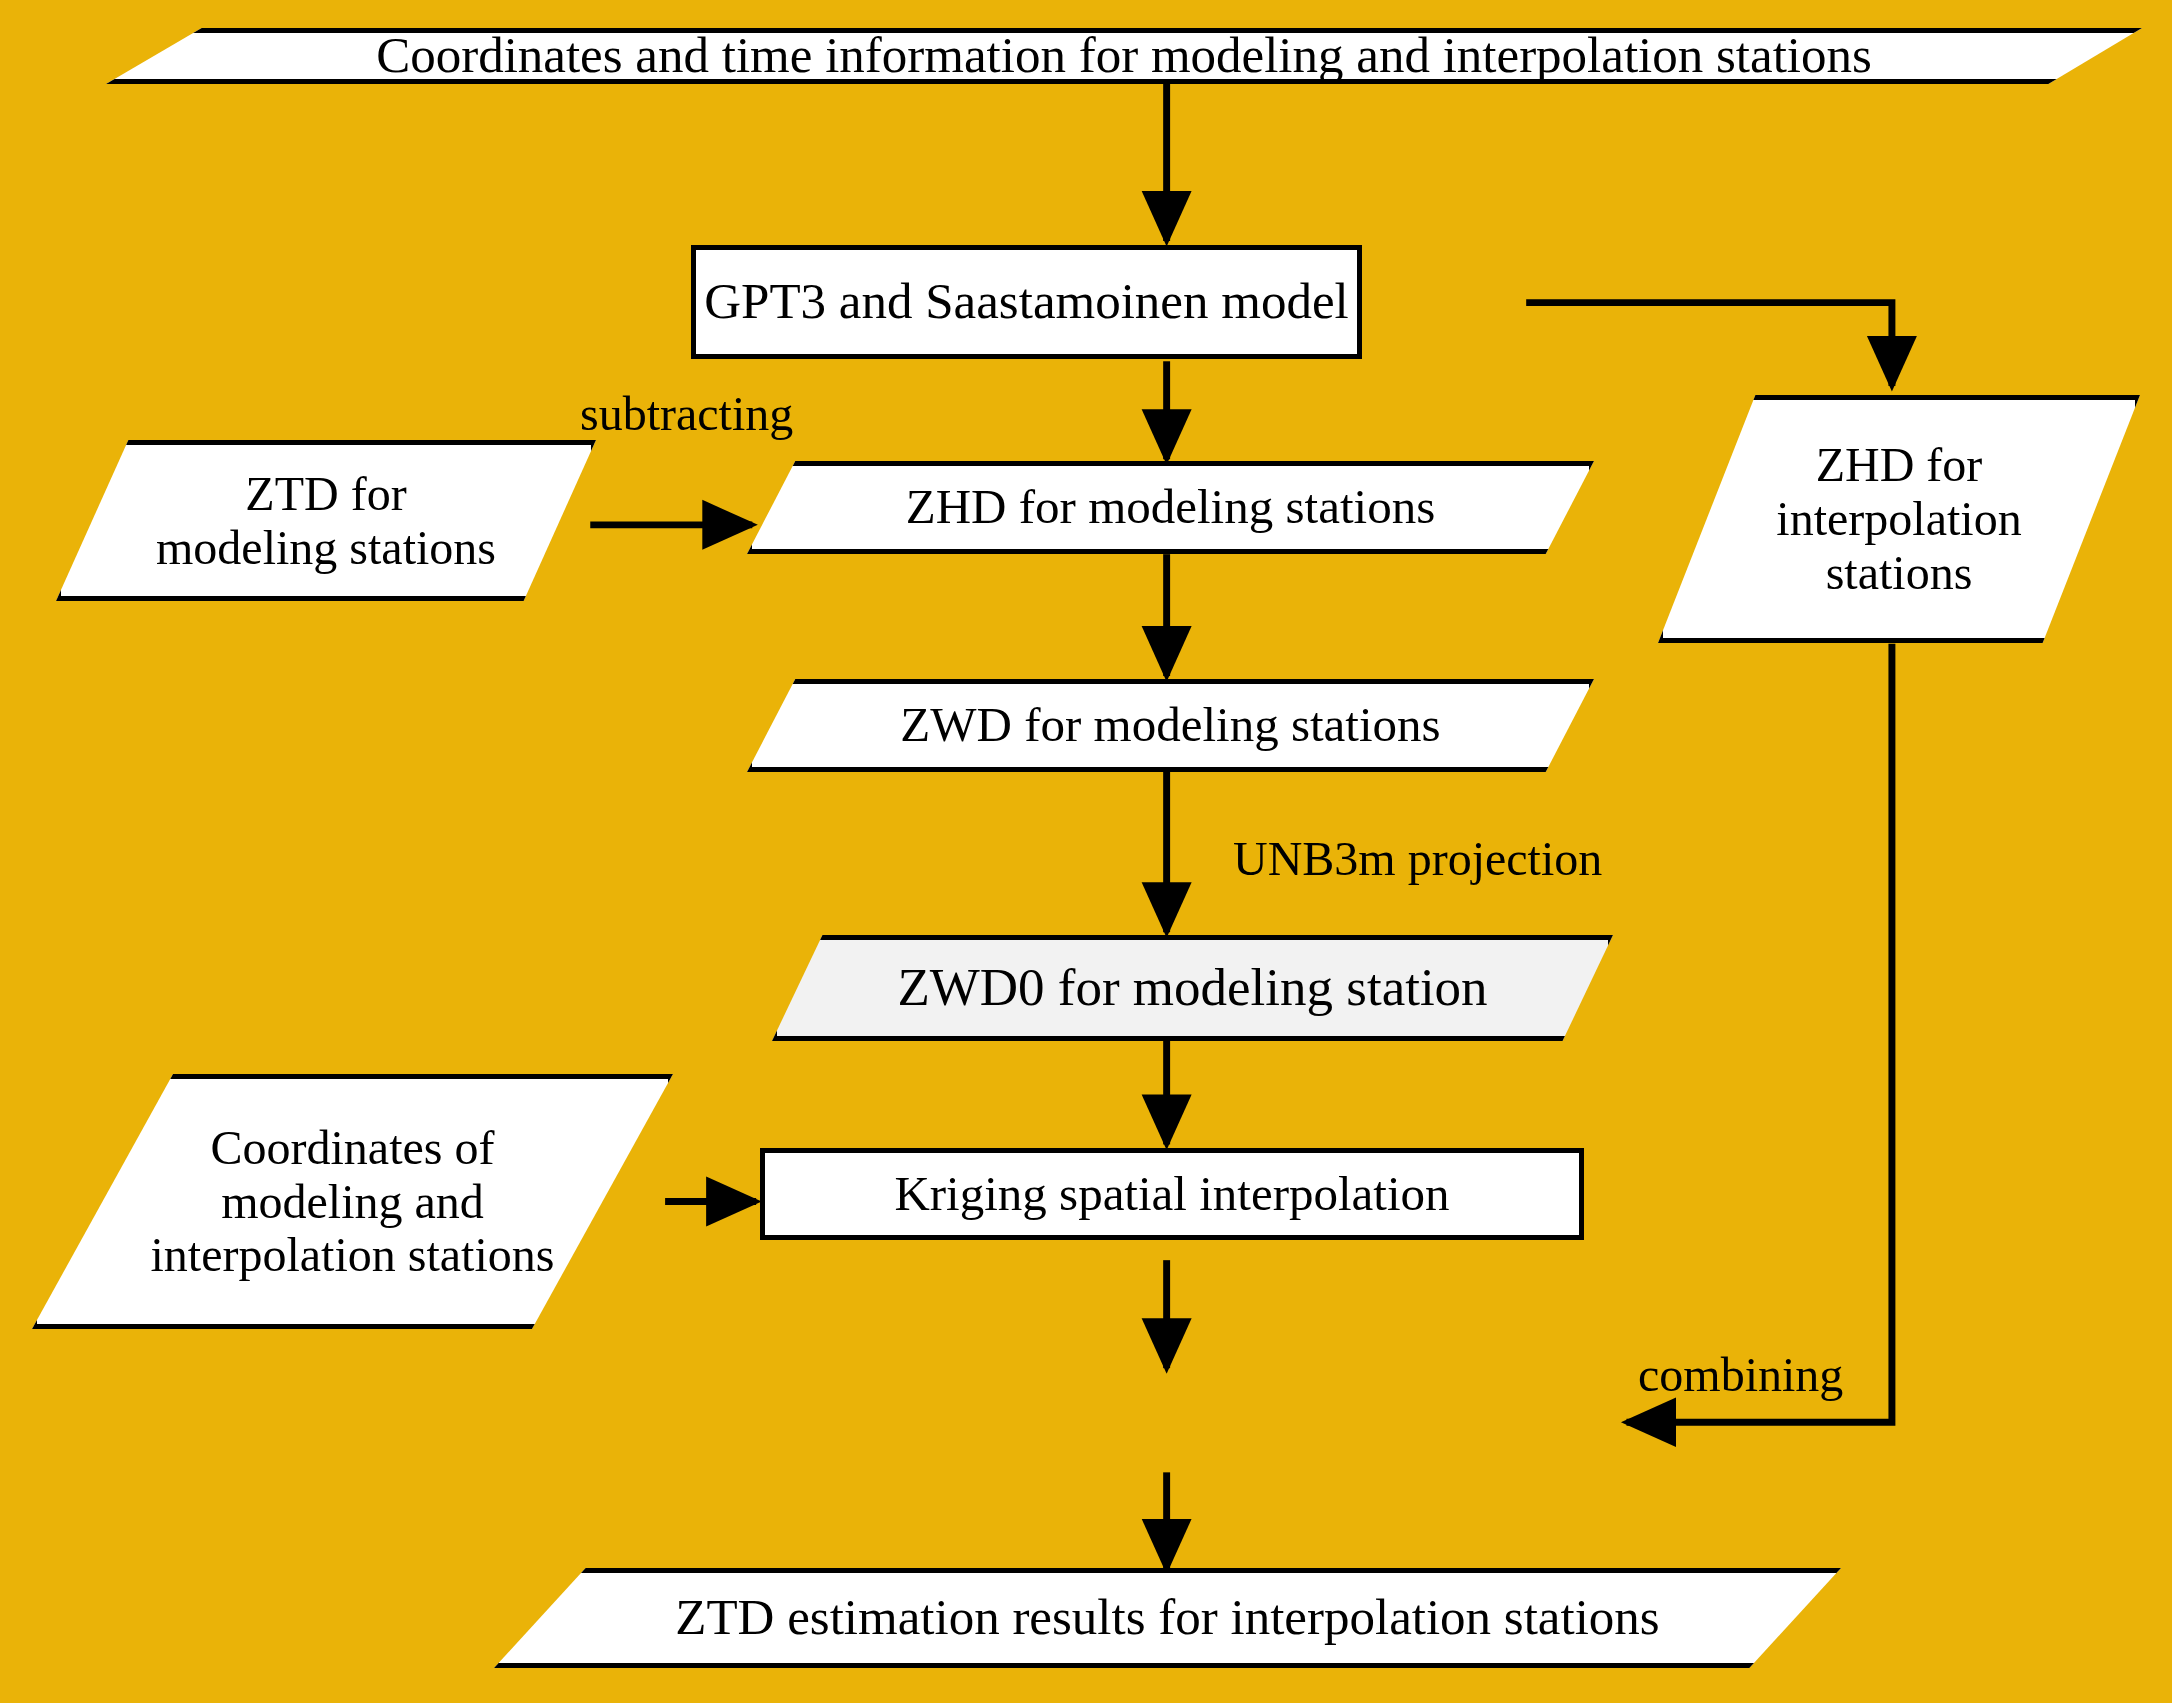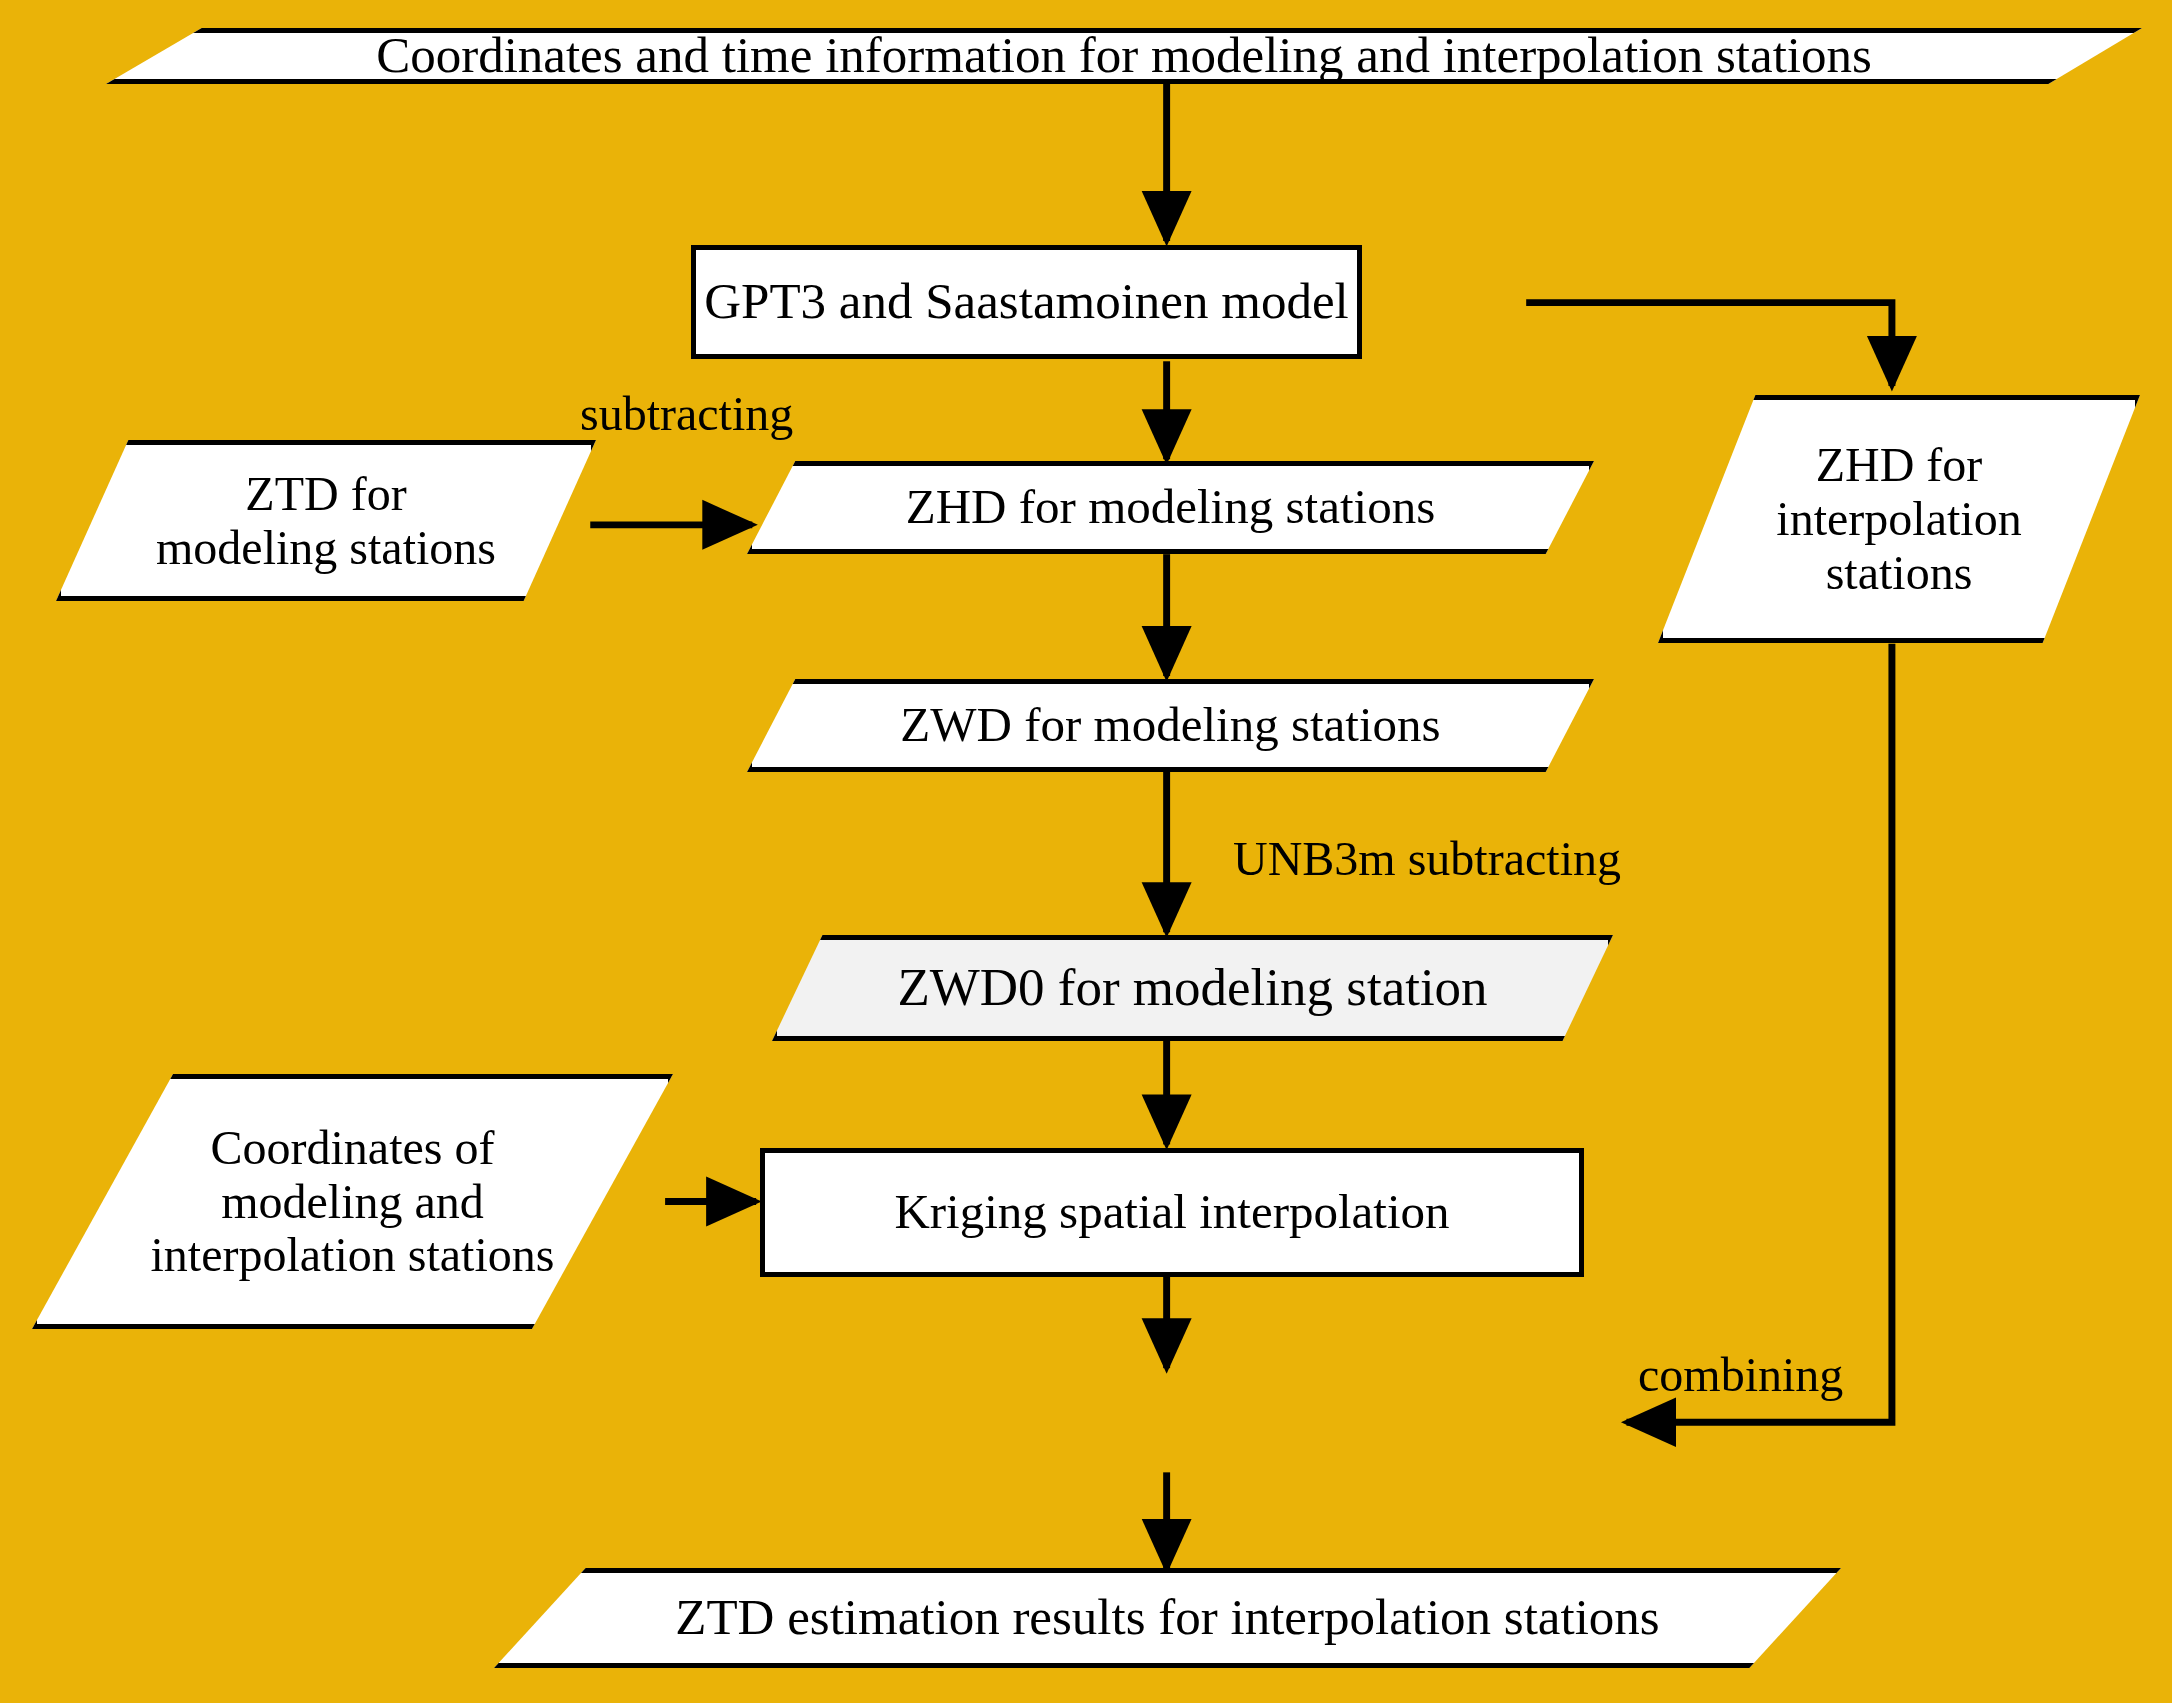--- a/index.html
+++ b/index.html
@@ -111,38 +111,38 @@
 
   <div class="node para" style="left:1658px;top:395px;width:482px;height:248px;
               clip-path:polygon(20.2% 0,100% 0,79.8% 100%,0 100%);
               font-size:48px;padding:0 17px;">
     <span>ZHD for
 interpolation
 stations</span>
   </div>
 
   <div class="edge-label" style="left:1233px;top:831px;font-size:48px;">
-    <span>UNB3m subtracting</span>
+    <span>UNB3m projection</span>
   </div>
 
   <div class="node para shaded" style="left:772px;top:935px;width:841px;height:106px;
               clip-path:polygon(6.0% 0,100% 0,94.0% 100%,0 100%);
               font-size:53px;">
     <span>ZWD0 for modeling station</span>
   </div>
 
   <div class="node para" style="left:32px;top:1074px;width:641px;height:255px;
               clip-path:polygon(22.0% 0,100% 0,78.0% 100%,0 100%);
               font-size:48px;padding:0 20px;">
     <span>Coordinates of
 modeling and
 interpolation stations</span>
   </div>
 
-  <div class="node rect" style="left:760px;top:1148px;width:824px;height:129px;font-size:49px;">
+  <div class="node rect" style="left:760px;top:1148px;width:824px;height:92px;font-size:49px;">
     <span>Kriging spatial interpolation</span>
   </div>
 
   <div class="edge-label" style="left:1638px;top:1347px;font-size:48px;">
     <span>combining</span>
   </div>
 
 
   <div class="node para" style="left:494px;top:1568px;width:1347px;height:100px;
               clip-path:polygon(6.8% 0,100% 0,93.2% 100%,0 100%);

